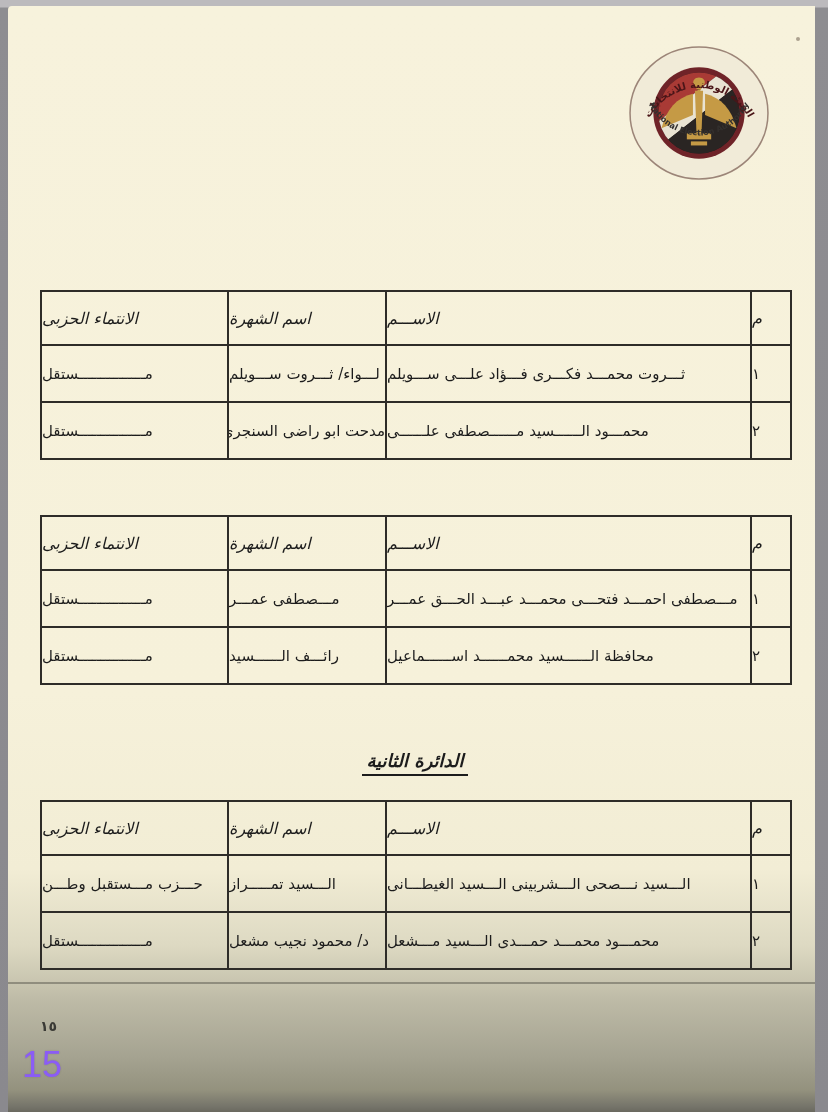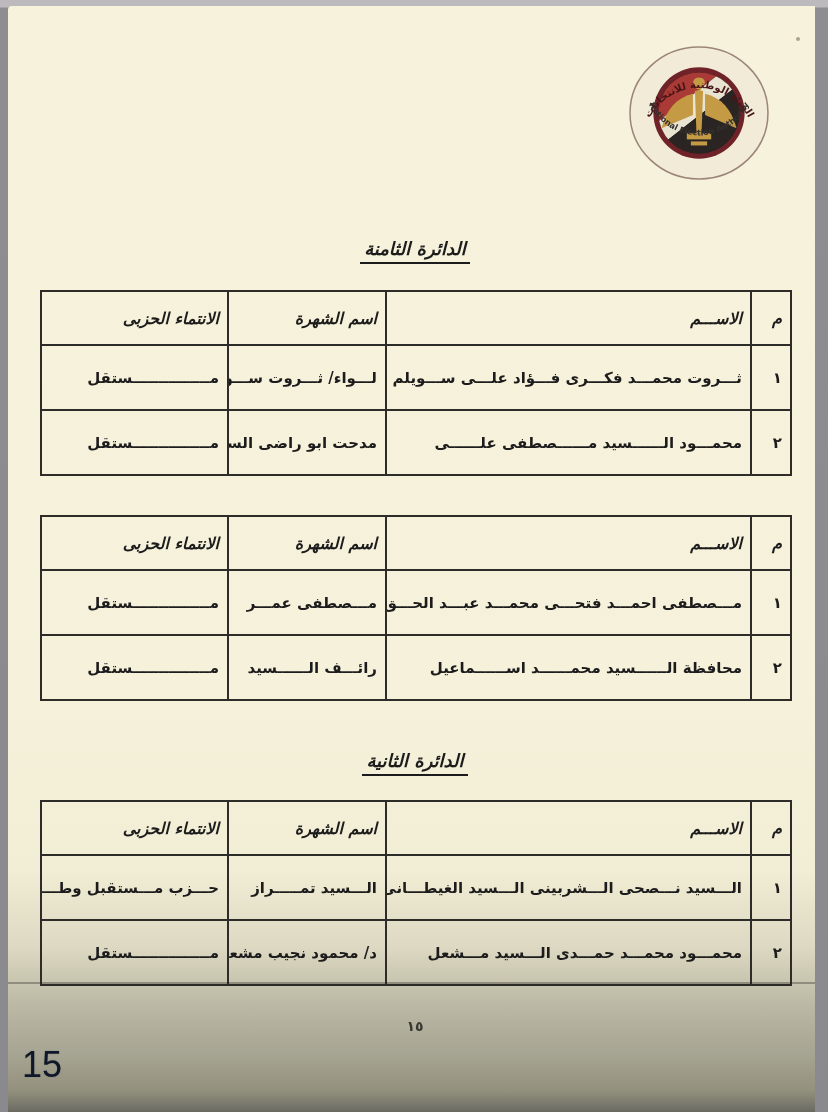--- a/index.html
+++ b/index.html
@@ -36,44 +36,44 @@
 
   table.ctable {
     position:absolute; left:32px; width:750px;
     border-collapse:collapse; table-layout:fixed;
     direction:rtl;
     background:transparent;
   }
   .tbl1 { top:284px; } .tbl2 { top:509px; } .tbl3 { top:794px; }
   .ctable th, .ctable td {
     border:2px solid #2e2c28;
-    font-weight:bold;
-    text-align:right; vertical-align:middle;
-    padding:2px 8px;
+    font-weight:normal;
+    text-align:left; vertical-align:middle;
+    padding:2px 0;
     overflow:hidden; white-space:nowrap;
   }
   .ctable th { height:54px; font-size:16px; font-style:italic; }
-  .ctable td { height:65px; font-size:15px;margin-top:20px; }
+  .ctable td { height:57px; font-size:15px;margin-top:20px; }
   col.c-num   { width:40px; }
   col.c-name  { width:365px; }
   col.c-known { width:158px; }
   col.c-party { width:187px; }
   td.num { font-size:15px; }
 
   .scan-line { position:absolute; left:0; top:976px; width:100%; height:2px;
     background:rgba(40,40,35,.35); }
 
   .arabic-pagenum {
     position:absolute; left:32px; top:1012px; width:750px;
-    text-align:center; font-size:14px; font-weight:bold; color:#3a3a35;
+    font-size:14px; font-weight:bold; color:#3a3a35;
   }
   .viewer-pagenum {
     position:absolute; left:22px; top:1044px;
     font-family:"Liberation Sans", sans-serif;
-    font-size:36px; color:#0f172a; font-weight:400;
+    font-size:36px; color:#8b5cf6; font-weight:400;
     text-shadow:0 0 2px rgba(0,0,0,.15);
   }
 </style>
 </head>
 <body>
 
 <div class="page">
 
   <div class="logo-wrap">
     <svg width="142" height="134" viewBox="0 0 140 132">
@@ -106,23 +106,20 @@
       </text>
       <path id="arcBot" d="M 18,51 A 55,55 0 0 0 122,51" fill="none"></path>
       <text font-size="8" font-weight="bold" fill="#33302e" font-family="DejaVu Sans, sans-serif">
         <textPath href="#arcBot" startOffset="50%" text-anchor="middle">National Election Authority</textPath>
       </text>
     </svg>
   </div>
 
   <div class="artifact-dot"></div>
 
-  <div class="sec-title t1">
-    <span>الدائرة الثامنة</span>
-  </div>
   <table class="ctable tbl1" dir="rtl">
     <colgroup>
         <col class="c-num">
         <col class="c-name">
         <col class="c-known">
         <col class="c-party">
       </colgroup>
     <thead>
       <tr>
         <th>م</th>

